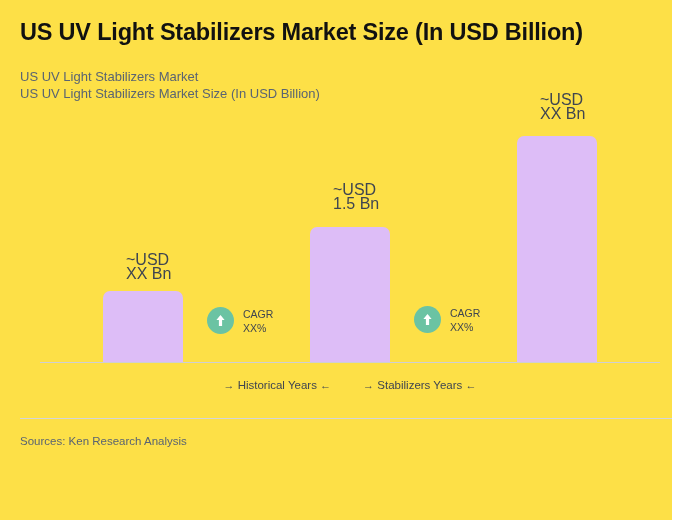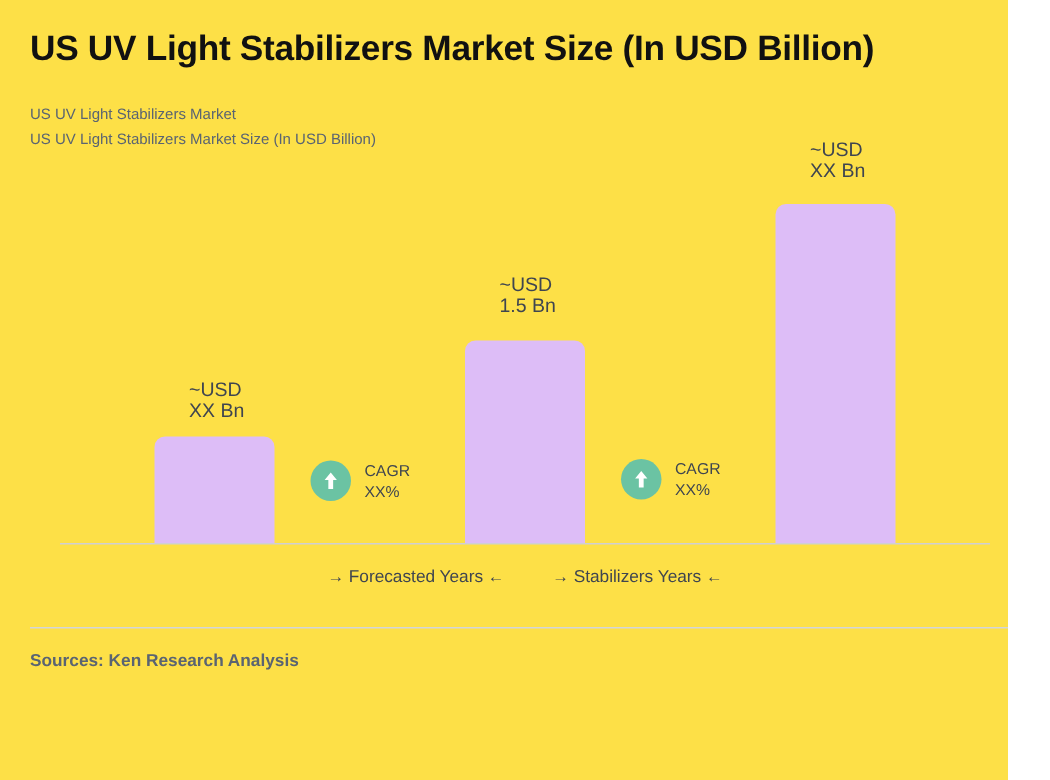--- a/index.html
+++ b/index.html
@@ -27,21 +27,21 @@
     font-size: 23.5px;
     font-weight: bold;
     color: #111111;
     letter-spacing: -0.2px;
     white-space: nowrap;
   }
   #subtitle-block {
     position: absolute;
     left: 20px;
     top: 68px;
-    font-size: 10px;
+    font-size: 13px;
     color: #5a6472;
     line-height: 17px;
   }
   .subtitle-line { display: block; white-space: nowrap; }
 
   
   #plot-area {
     position: absolute;
     left: 0;
     top: 0;
@@ -61,21 +61,21 @@
     width: 80px;
     background: #ddbdf7;
     border-radius: 7px 7px 0 0;
   }
   #bar-0 { left: 103px; top: 291px; height: 71px; }
   #bar-1 { left: 310px; top: 227px; height: 135px; }
   #bar-2 { left: 517px; top: 136px; height: 226px; }
 
   .bar-label {
     position: absolute;
-    font-size: 13px;
+    font-size: 16px;
     color: #3f4550;
     line-height: 14px;
     white-space: nowrap;
   }
   #bar-label-0 { left: 126px; top: 253px; }
   #bar-label-1 { left: 333px; top: 183px; }
   #bar-label-2 { left: 540px; top: 93px; }
   .bar-label span { display: block; }
 
   
@@ -129,21 +129,20 @@
     height: 1px;
     background: #d3d5da;
   }
   #sources-text {
     position: absolute;
     left: 20px;
     top: 435px;
     font-size: 11.5px;
     color: #5a6472;
     white-space: nowrap;
-    font-weight: bold;
   }
   #brand-logo {
     position: absolute;
     left: 484px;
     top: 432px;
     display: flex;
     align-items: center;
     gap: 4px;
   }
   #brand-wordmark {
@@ -208,21 +207,21 @@
       </div>
       <div class="cagr-text">
         <span>CAGR</span>
         <span>XX%</span>
       </div>
     </div>
 
     <div id="period-legend">
       <div class="period-item">
         <span class="period-arrow">→</span>
-        <span>Forecasted Years</span>
+        <span>Historical Years</span>
         <span class="period-arrow">←</span>
       </div>
       <div class="period-item">
         <span class="period-arrow">→</span>
         <span>Stabilizers Years</span>
         <span class="period-arrow">←</span>
       </div>
     </div>
 
   </div>

